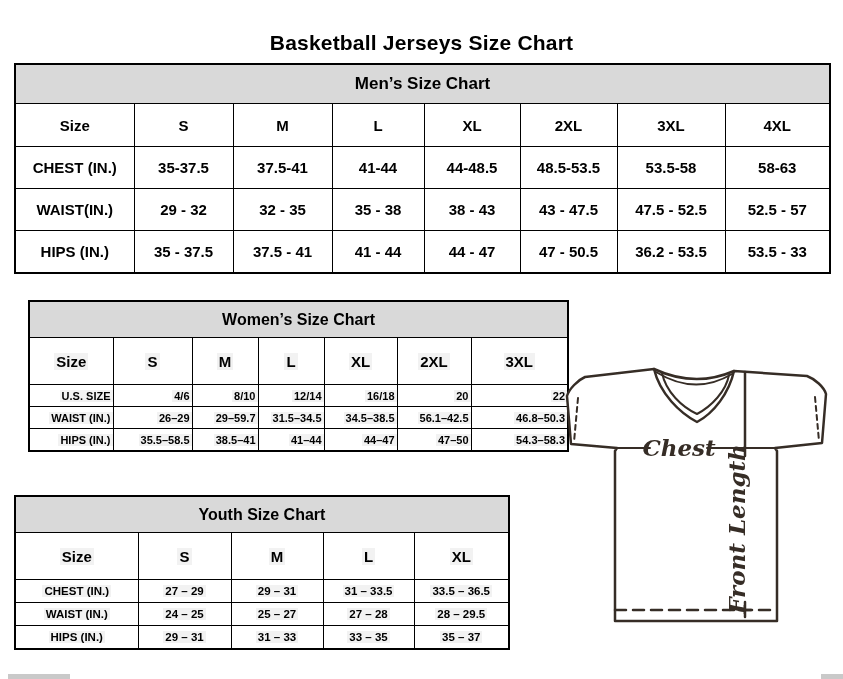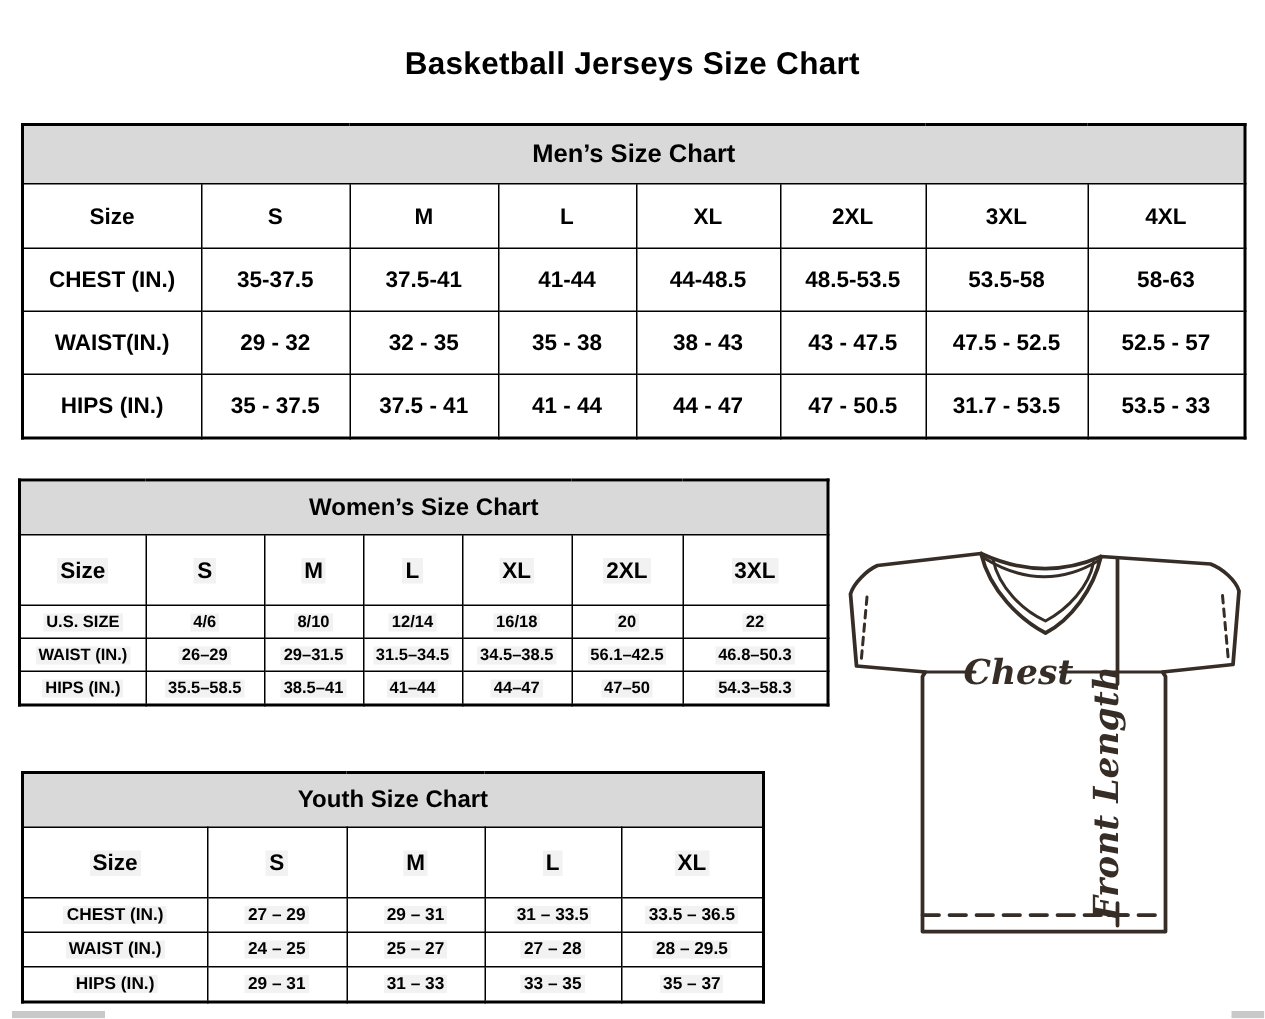--- a/index.html
+++ b/index.html
@@ -2,33 +2,33 @@
 <html><head>
 <meta charset="utf-8">
 <style>
   html,body{margin:0;padding:0;background:#fff;}
   .page{position:relative;width:843px;height:679px;background:#fff;overflow:hidden;
         font-family:"Liberation Sans",sans-serif;color:#000;}
   .title{position:absolute;left:0;top:20px;width:843px;text-align:center;
          font-size:21px;font-weight:bold;letter-spacing:.2px;margin-top:11px;}
   .tblwrap{position:absolute;}
   .tblwrap.men{left:14px;top:63px;width:815px;}
-  .tblwrap.women{left:12px;top:300px;width:539px;}
+  .tblwrap.women{left:28px;top:300px;width:539px;}
   .tblwrap.youth{left:14px;top:495px;width:452px;}
   table{border-collapse:collapse;table-layout:fixed;width:100%;
-        border:2px solid #000;margin-top:19px;}
+        border:2px solid #000;}
   td,th{border:1px solid #000;text-align:center;vertical-align:middle;
         padding:0;overflow:hidden;white-space:nowrap;}
   td.cap{background:#d9d9d9;font-weight:bold;}
   .men td.cap{height:38px;font-size:17px;}
   .women td.cap,.youth td.cap{height:35px;font-size:16px;}
   .men tr.hdr-row th{height:42px;font-size:15px;}
   .men tr.data-row td{height:41px;font-size:15px;font-weight:bold;}
   .women tr.hdr-row th{height:46px;font-size:15px;}
-  .women tr.data-row td{height:21px;font-size:11px;font-weight:bold;}
+  .women tr.data-row td{height:21px;font-size:11px;font-weight:bold;text-align:right;}
   .youth tr.hdr-row th{height:46px;font-size:15px;}
   .youth tr.data-row td{height:22px;font-size:11.5px;font-weight:bold;}
   .women .hl,.youth .hl{background:#f2f2f2;padding:0 2px;}
   .jersey{position:absolute;left:558px;top:360px;width:282px;height:272px;}
   .jersey svg{display:block;}
   .jersey text{font-family:"DejaVu Serif",serif;font-weight:bold;font-style:italic;
                fill:#362d26;}
   .sb-thumb{position:absolute;height:5px;background:#c9c9c9;top:674px;}
   .sb-thumb.left{left:8px;width:62px;}
   .sb-thumb.right{left:821px;width:22px;}
@@ -86,21 +86,21 @@
             <td class="val">47.5 - 52.5</td>
             <td class="val">52.5 - 57</td>
           </tr>
           <tr class="data-row">
             <td class="rowlabel">HIPS (IN.)</td>
             <td class="val">35 - 37.5</td>
             <td class="val">37.5 - 41</td>
             <td class="val">41 - 44</td>
             <td class="val">44 - 47</td>
             <td class="val">47 - 50.5</td>
-            <td class="val">31.7 - 53.5</td>
+            <td class="val">36.2 - 53.5</td>
             <td class="val">53.5 - 33</td>
           </tr>
         </tbody>
     </table>
   </div>
 
   <div class="tblwrap women">
     <table>
       <colgroup>
         <col style="width:84px">
@@ -129,21 +129,21 @@
             <td class="val"><span class="hl">4/6</span></td>
             <td class="val"><span class="hl">8/10</span></td>
             <td class="val"><span class="hl">12/14</span></td>
             <td class="val"><span class="hl">16/18</span></td>
             <td class="val"><span class="hl">20</span></td>
             <td class="val"><span class="hl">22</span></td>
           </tr>
           <tr class="data-row">
             <td class="rowlabel"><span class="hl">WAIST (IN.)</span></td>
             <td class="val"><span class="hl">26–29</span></td>
-            <td class="val"><span class="hl">29–31.5</span></td>
+            <td class="val"><span class="hl">29–59.7</span></td>
             <td class="val"><span class="hl">31.5–34.5</span></td>
             <td class="val"><span class="hl">34.5–38.5</span></td>
             <td class="val"><span class="hl">56.1–42.5</span></td>
             <td class="val"><span class="hl">46.8–50.3</span></td>
           </tr>
           <tr class="data-row">
             <td class="rowlabel"><span class="hl">HIPS (IN.)</span></td>
             <td class="val"><span class="hl">35.5–58.5</span></td>
             <td class="val"><span class="hl">38.5–41</span></td>
             <td class="val"><span class="hl">41–44</span></td>

